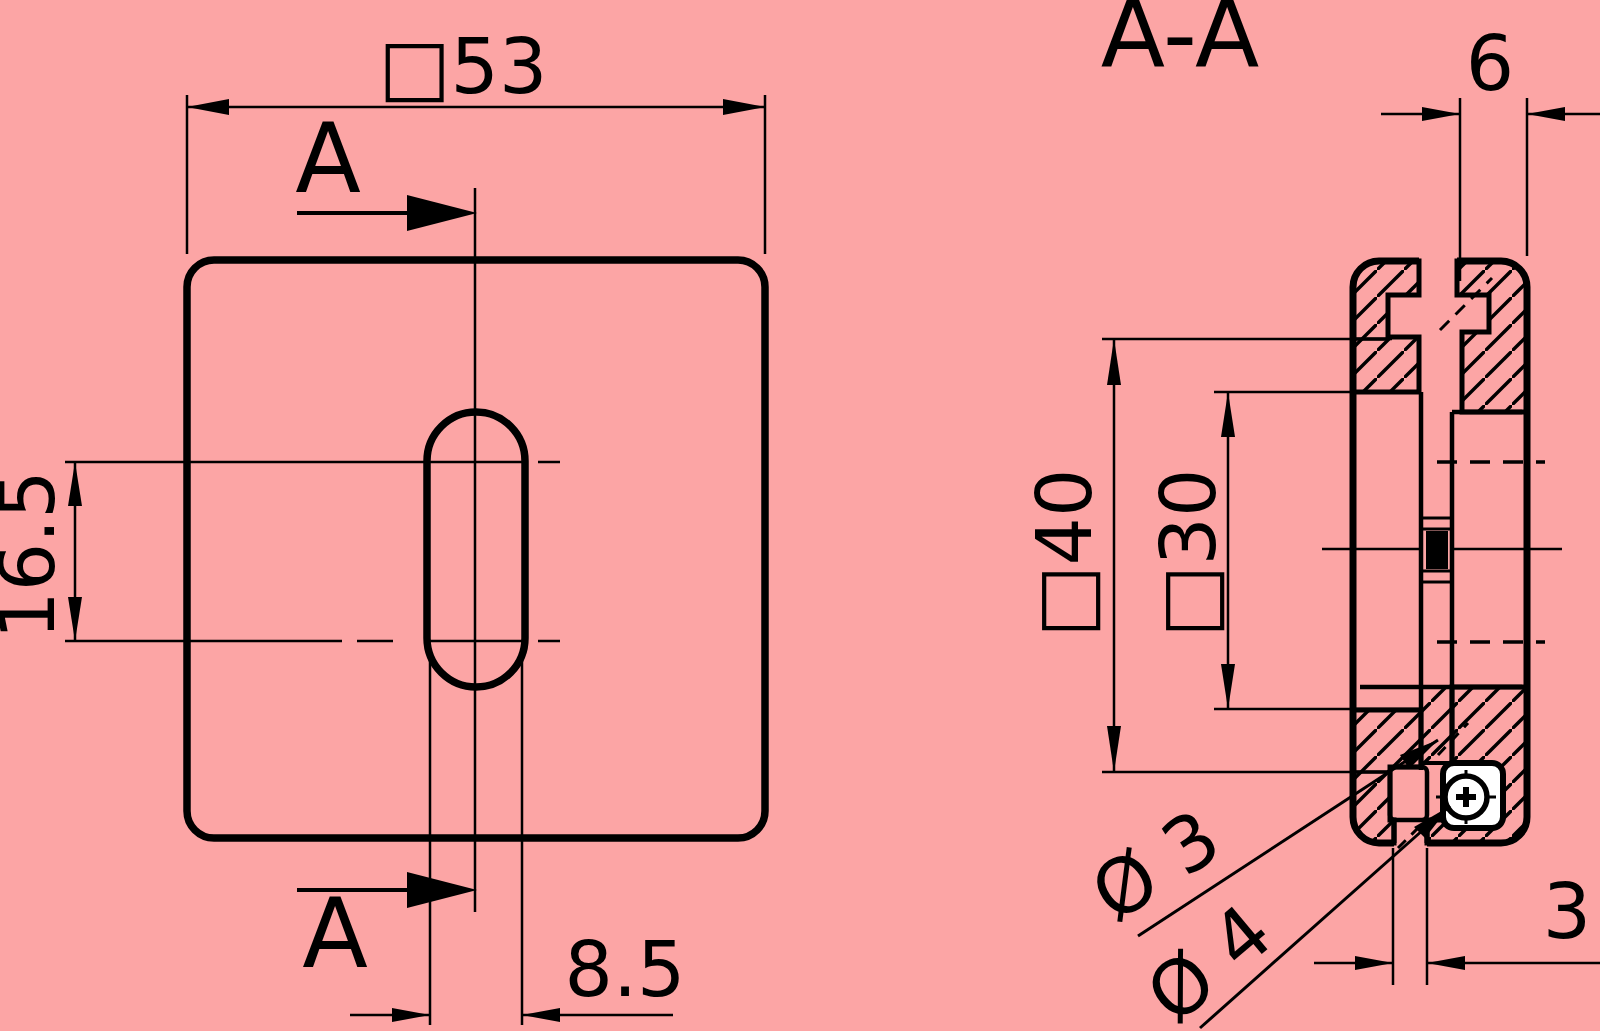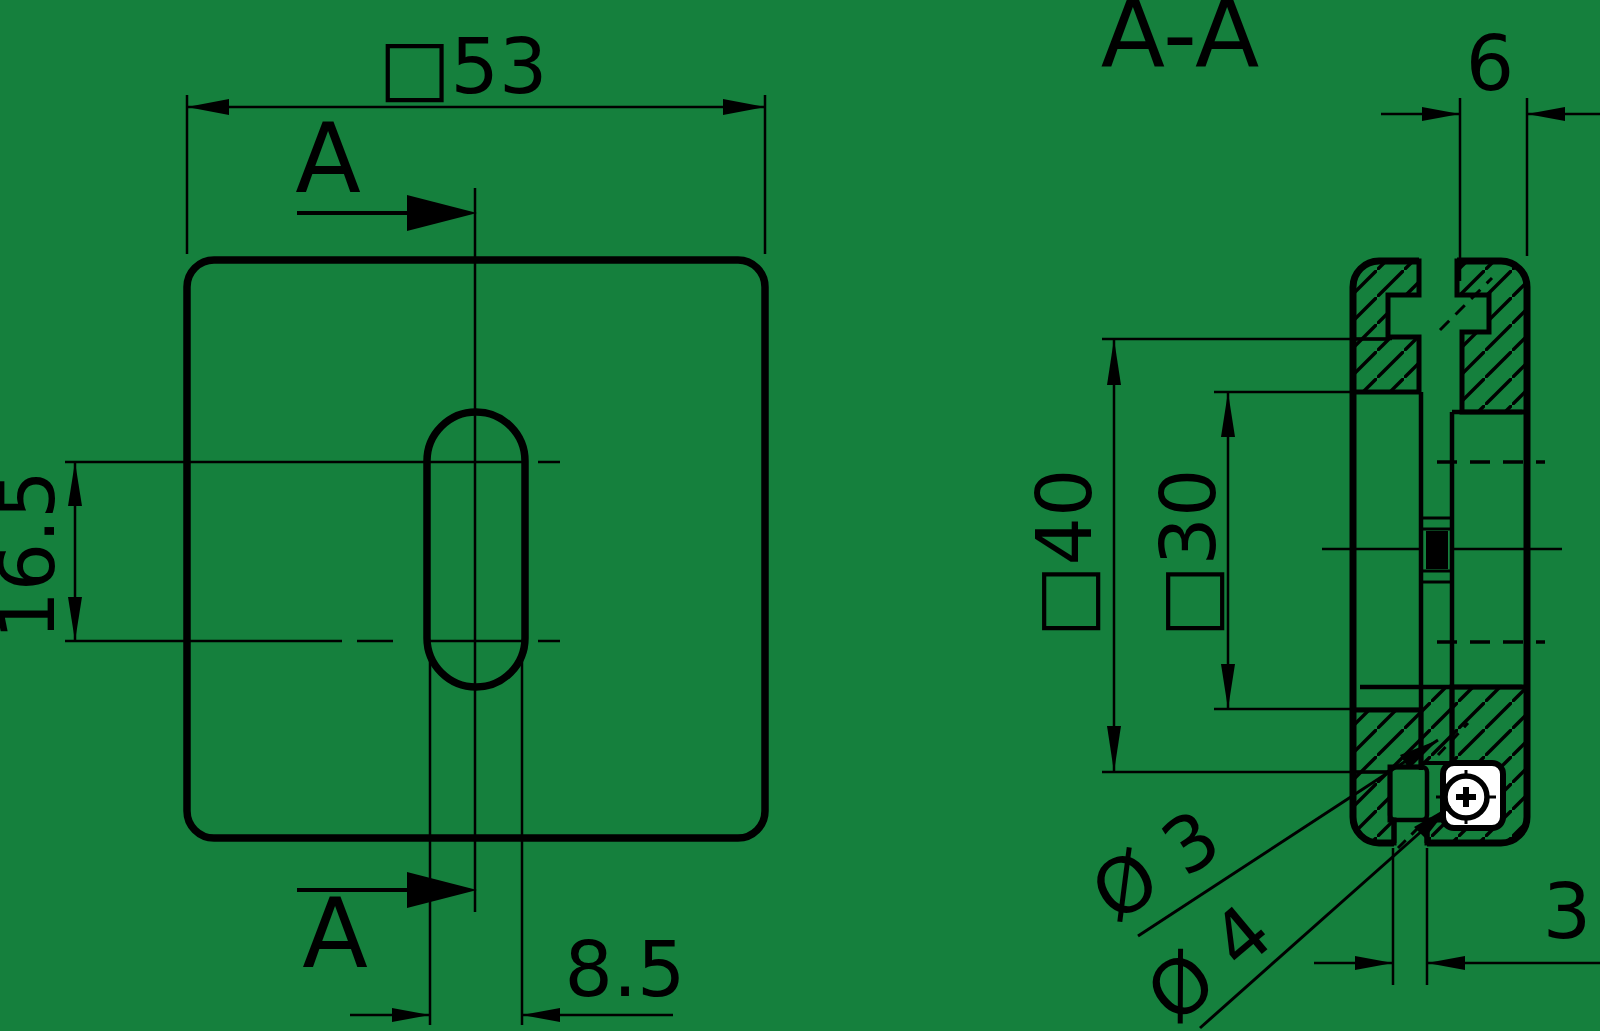--- a/index.html
+++ b/index.html
@@ -1,16 +1,16 @@
 <!DOCTYPE html>
 <html><head>
 <meta charset="utf-8">
 <style>
   html,body{margin:0;padding:0;background:#ffffff;}
-  .stage{position:relative;width:1600px;height:1031px;background:#15803d;overflow:hidden;}
+  .stage{position:relative;width:1600px;height:1031px;background:#fca5a5;overflow:hidden;}
   svg{display:block;}
   .txt{font-family:"DejaVu Sans",sans-serif;fill:#000000;}
   .ln{stroke:#000000;fill:none;}
   .fillink{fill:#000000;stroke:none;}
   .white{fill:#ffffff;}
 </style>
 </head>
 <body>
 
 <div class="stage">

